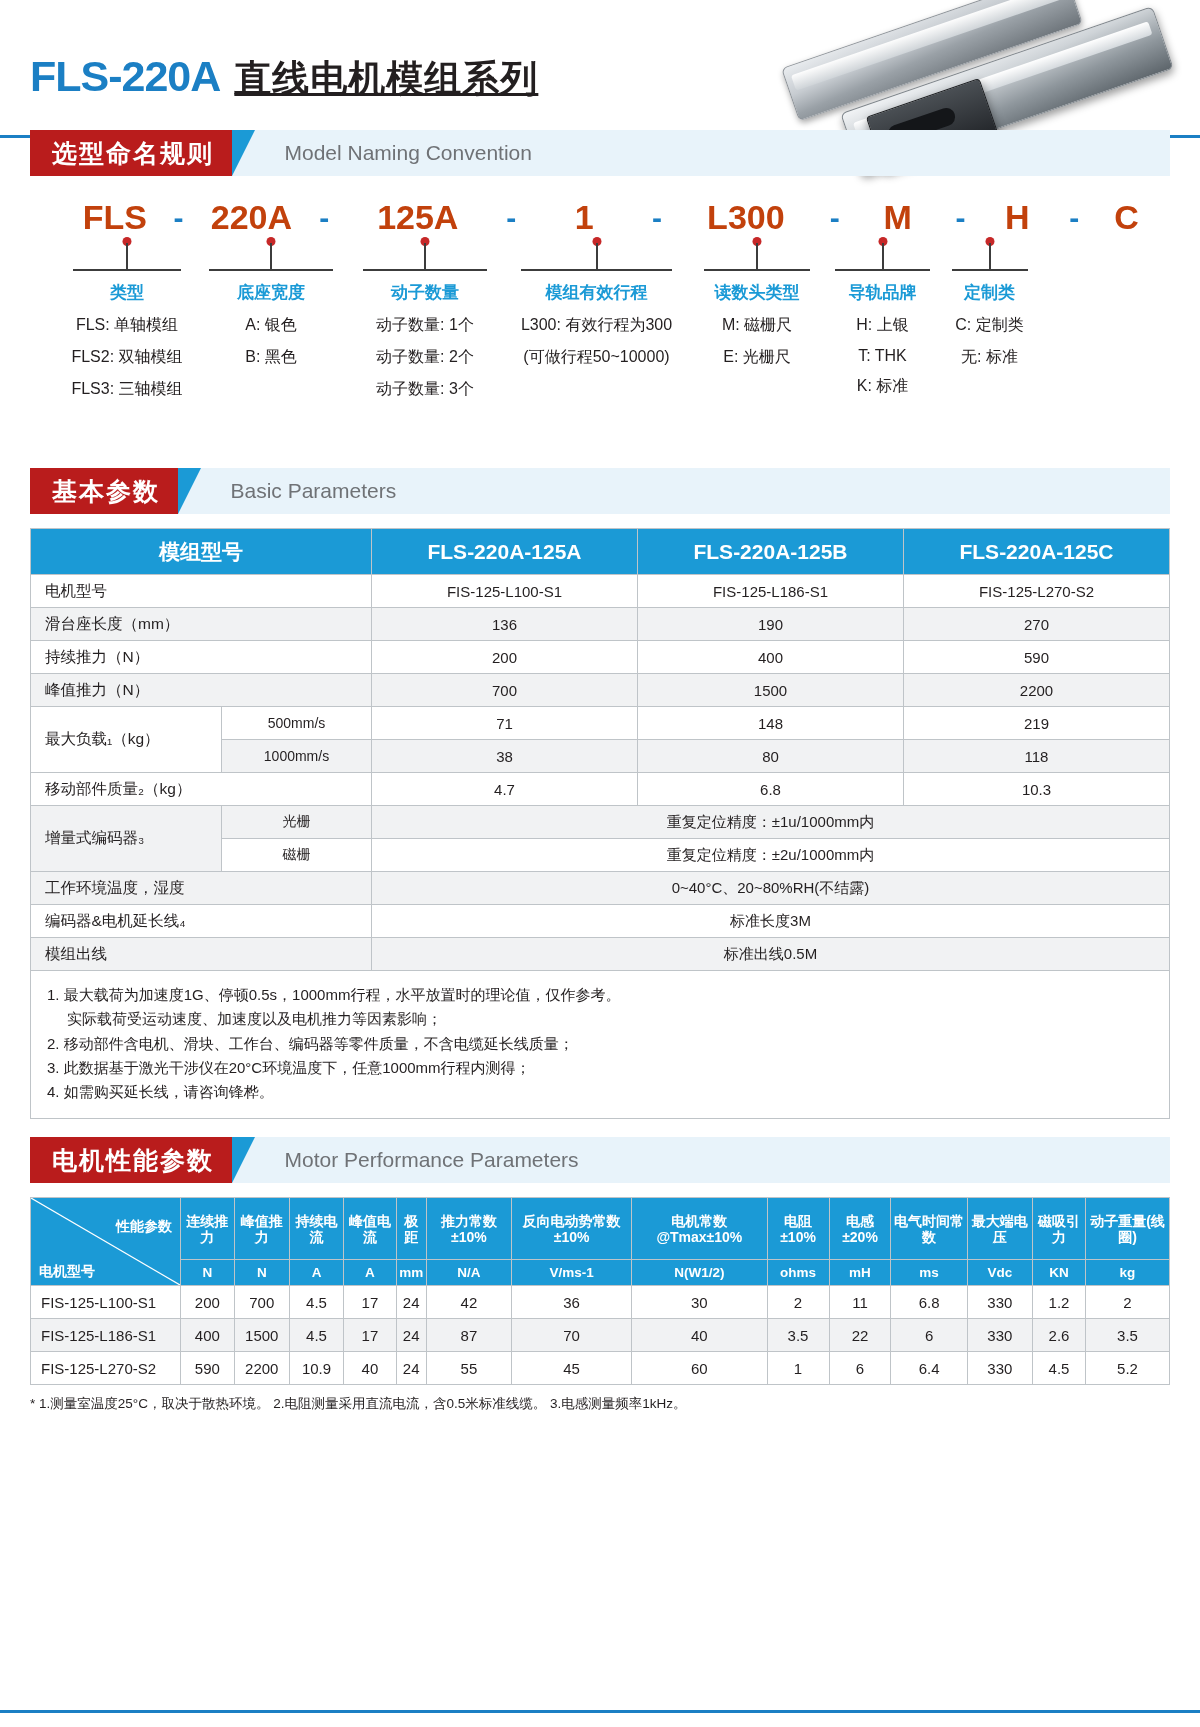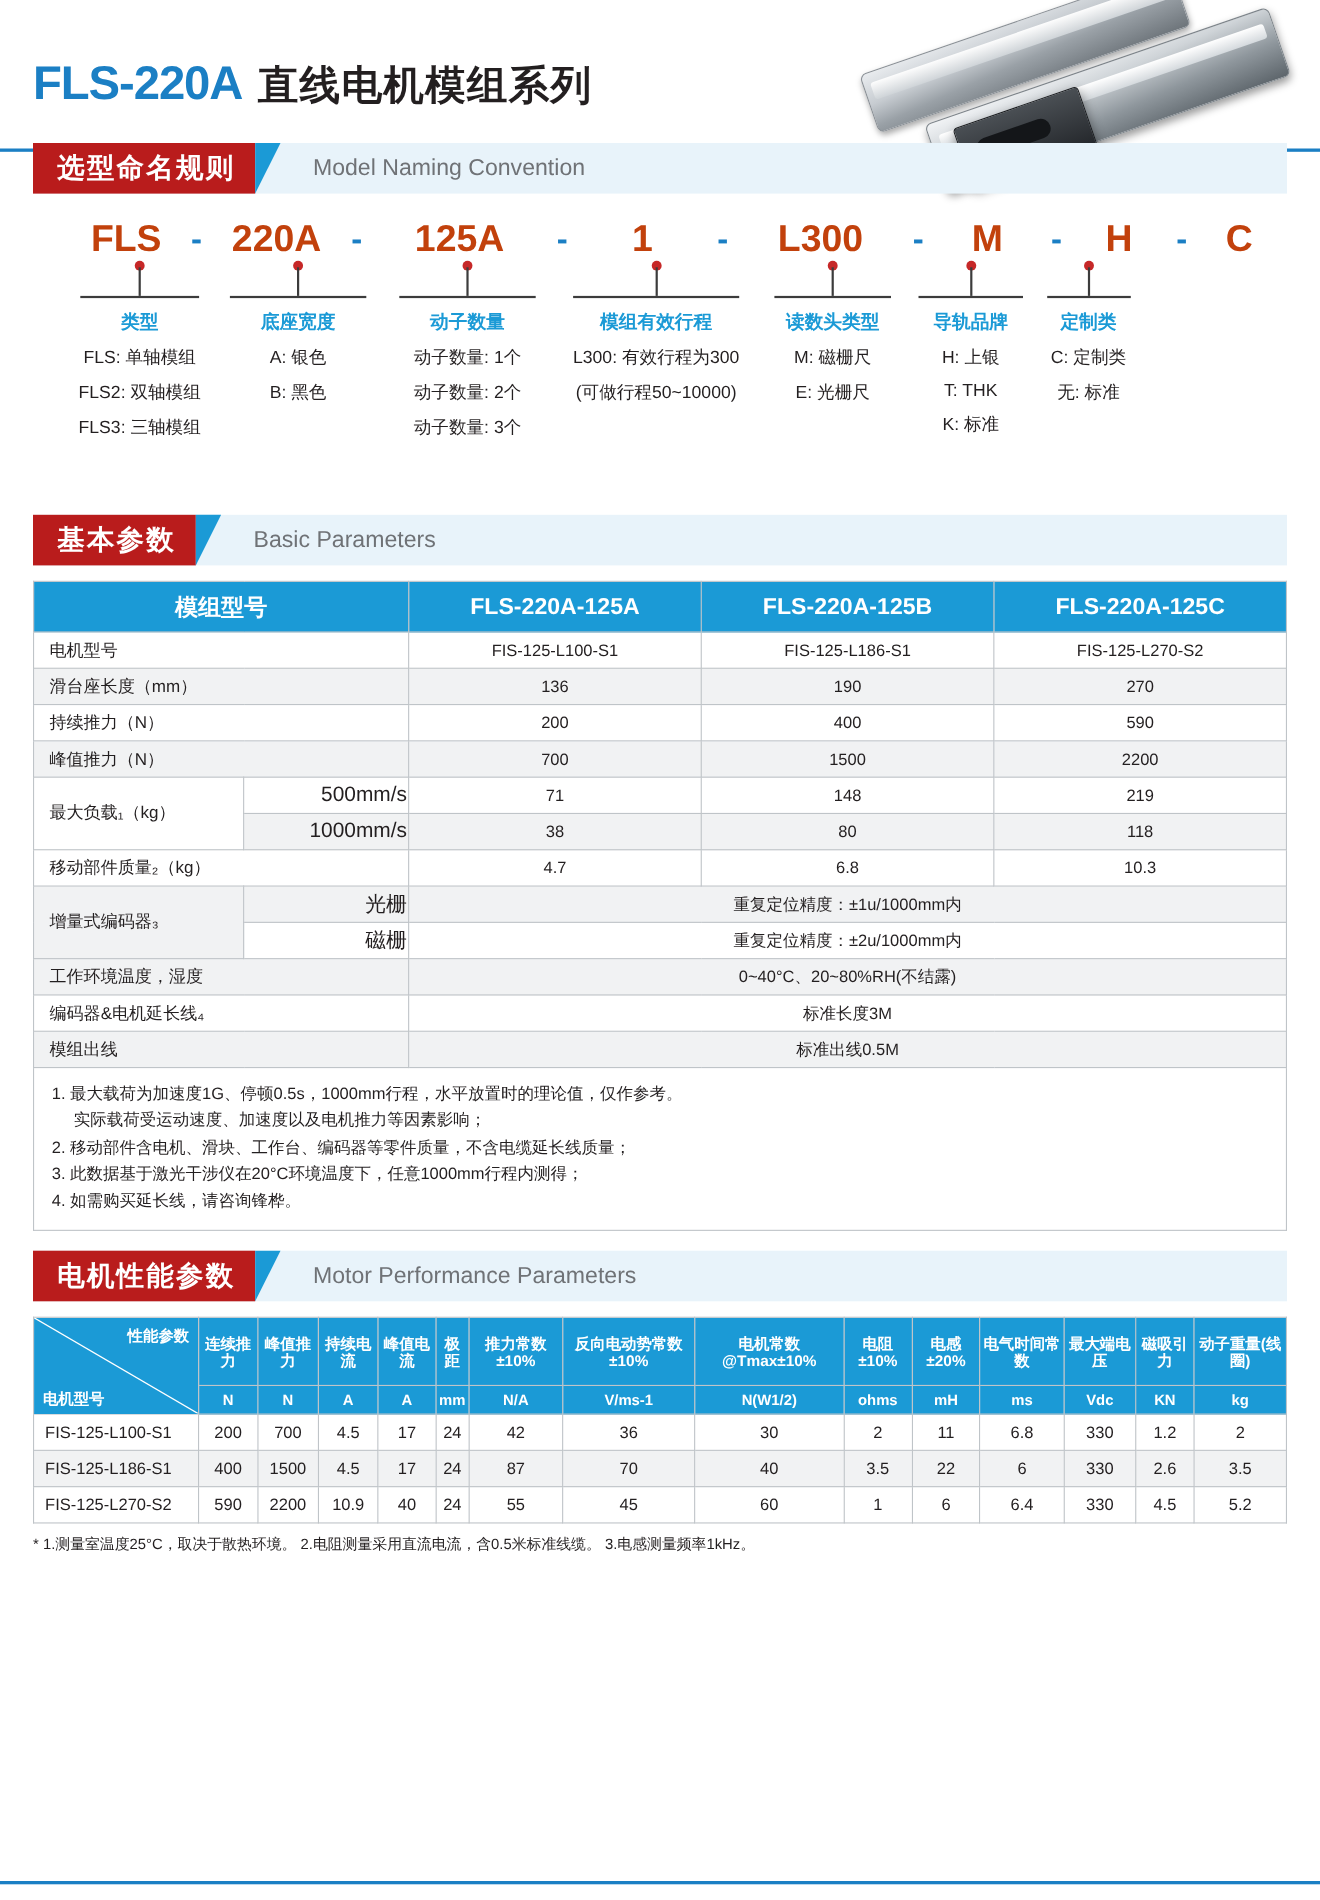--- a/index.html
+++ b/index.html
@@ -8,21 +8,21 @@
     width:1200px; height:1727px;
     font-family:"Liberation Sans","DejaVu Sans",sans-serif;
     color:#231f20; background:#ffffff;
     position:relative; overflow:hidden;
   }
 
   
   .page-top { position:relative; height:130px; }
   .title-wrap { position:absolute; left:30px; top:52px; display:flex; align-items:baseline; }
   .title-main { font-size:43px; font-weight:bold; color:#1b7fc4; letter-spacing:-1px; }
-  .title-sub  { font-size:37px; font-weight:bold; color:#231f20; margin-left:14px; letter-spacing:1px; }
+  .title-sub  { font-size:37px; font-weight:bold; color:#231f20; margin-left:14px; letter-spacing:1px;text-decoration:underline; }
   .top-rule { position:absolute; left:0; right:0; top:135px; height:3px; background:#1b7fc4; }
 
   
   .hero { position:absolute; right:8px; top:0px; width:420px; height:212px; }
   .rail {
     position:absolute; border-radius:6px;
   }
   .rail1 {
     left:10px; top:18px; width:300px; height:56px;
     background:linear-gradient(175deg,#e9ecef 0%,#c7ccd1 35%,#9aa1a7 60%,#6d747a 100%);
@@ -96,42 +96,42 @@
   table { border-collapse:collapse; width:100%; }
   .bp { margin:14px 30px 0 30px; width:1140px; }
   .bp th, .bp td { border:1px solid #bfc4c8; }
   .bp thead th {
     background:#1b9ad6; color:#fff; font-size:21px; font-weight:bold; height:46px;
   }
   .bp thead th.first { font-size:21px; }
   .bp td { height:33px; font-size:15px; text-align:center; color:#231f20; }
   .bp td.label { text-align:left; padding-left:14px; font-size:15.5px; background:#fff; }
   .bp tr.alt td { background:#f1f2f3; }
-  .bp td.sublabel { text-align:right; font-size:19px; }
+  .bp td.sublabel { text-align:center; font-size:14px; }
   .notes {
     margin:0 30px; width:1140px; border:1px solid #bfc4c8; border-top:none;
     padding:12px 16px 14px 16px; font-size:15px; line-height:1.62; color:#231f20;
   }
   .notes .ln { white-space:nowrap; }
   .notes .indent { padding-left:20px; }
 
   
   .mp { margin:14px 30px 0 30px; width:1140px; }
   .mp th, .mp td { border:1px solid #bfc4c8; text-align:center; }
   .mp thead th { background:#1b9ad6; color:#fff; font-weight:bold; }
   .mp .hrow1 th { height:62px; font-size:14px; line-height:1.15; }
   .mp .hrow2 th { height:26px; font-size:13.5px; }
   .mp tbody td { height:33px; font-size:15px; }
   .mp tbody tr.alt td { background:#f1f2f3; }
   .mp td.model { text-align:left; padding-left:10px; font-size:15px; }
   .diag-cell { position:relative; padding:0; width:150px; }
   .diag-cell .diag-line {
     position:absolute; left:0; top:0; width:100%; height:100%;
   }
-  .diag-cell .t1 { position:absolute; right:8px; top:8px; font-size:14px; }
+  .diag-cell .t1 { position:absolute; right:8px; top:20px; font-size:14px; }
   .diag-cell .t2 { position:absolute; left:8px; bottom:6px; font-size:14px; }
 
   .footnote {
     margin:10px 30px 0 30px; width:1140px; font-size:13.5px; color:#231f20;
   }
   .bottom-rule { position:absolute; left:0; right:0; bottom:14px; height:3px; background:#1b7fc4; }
 </style>
 </head>
 <body>
 

